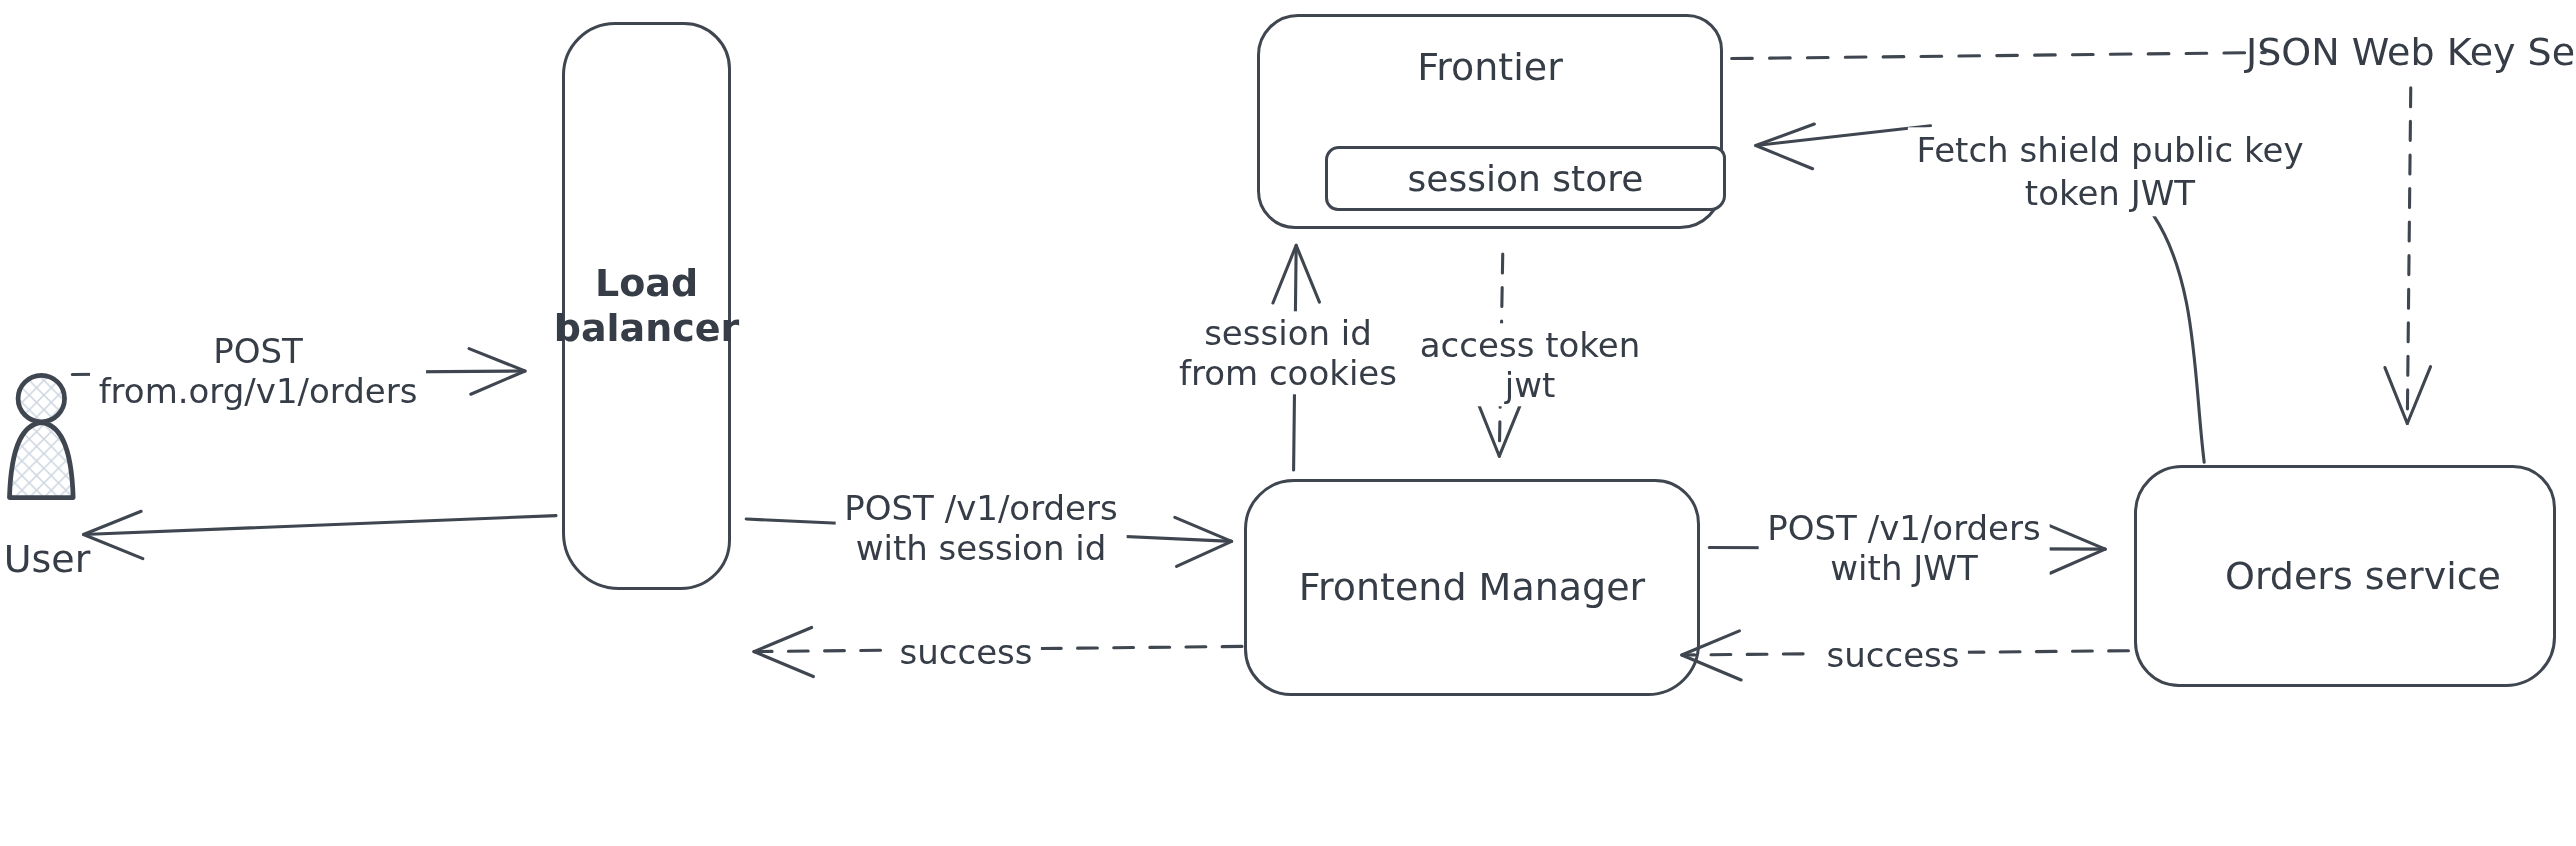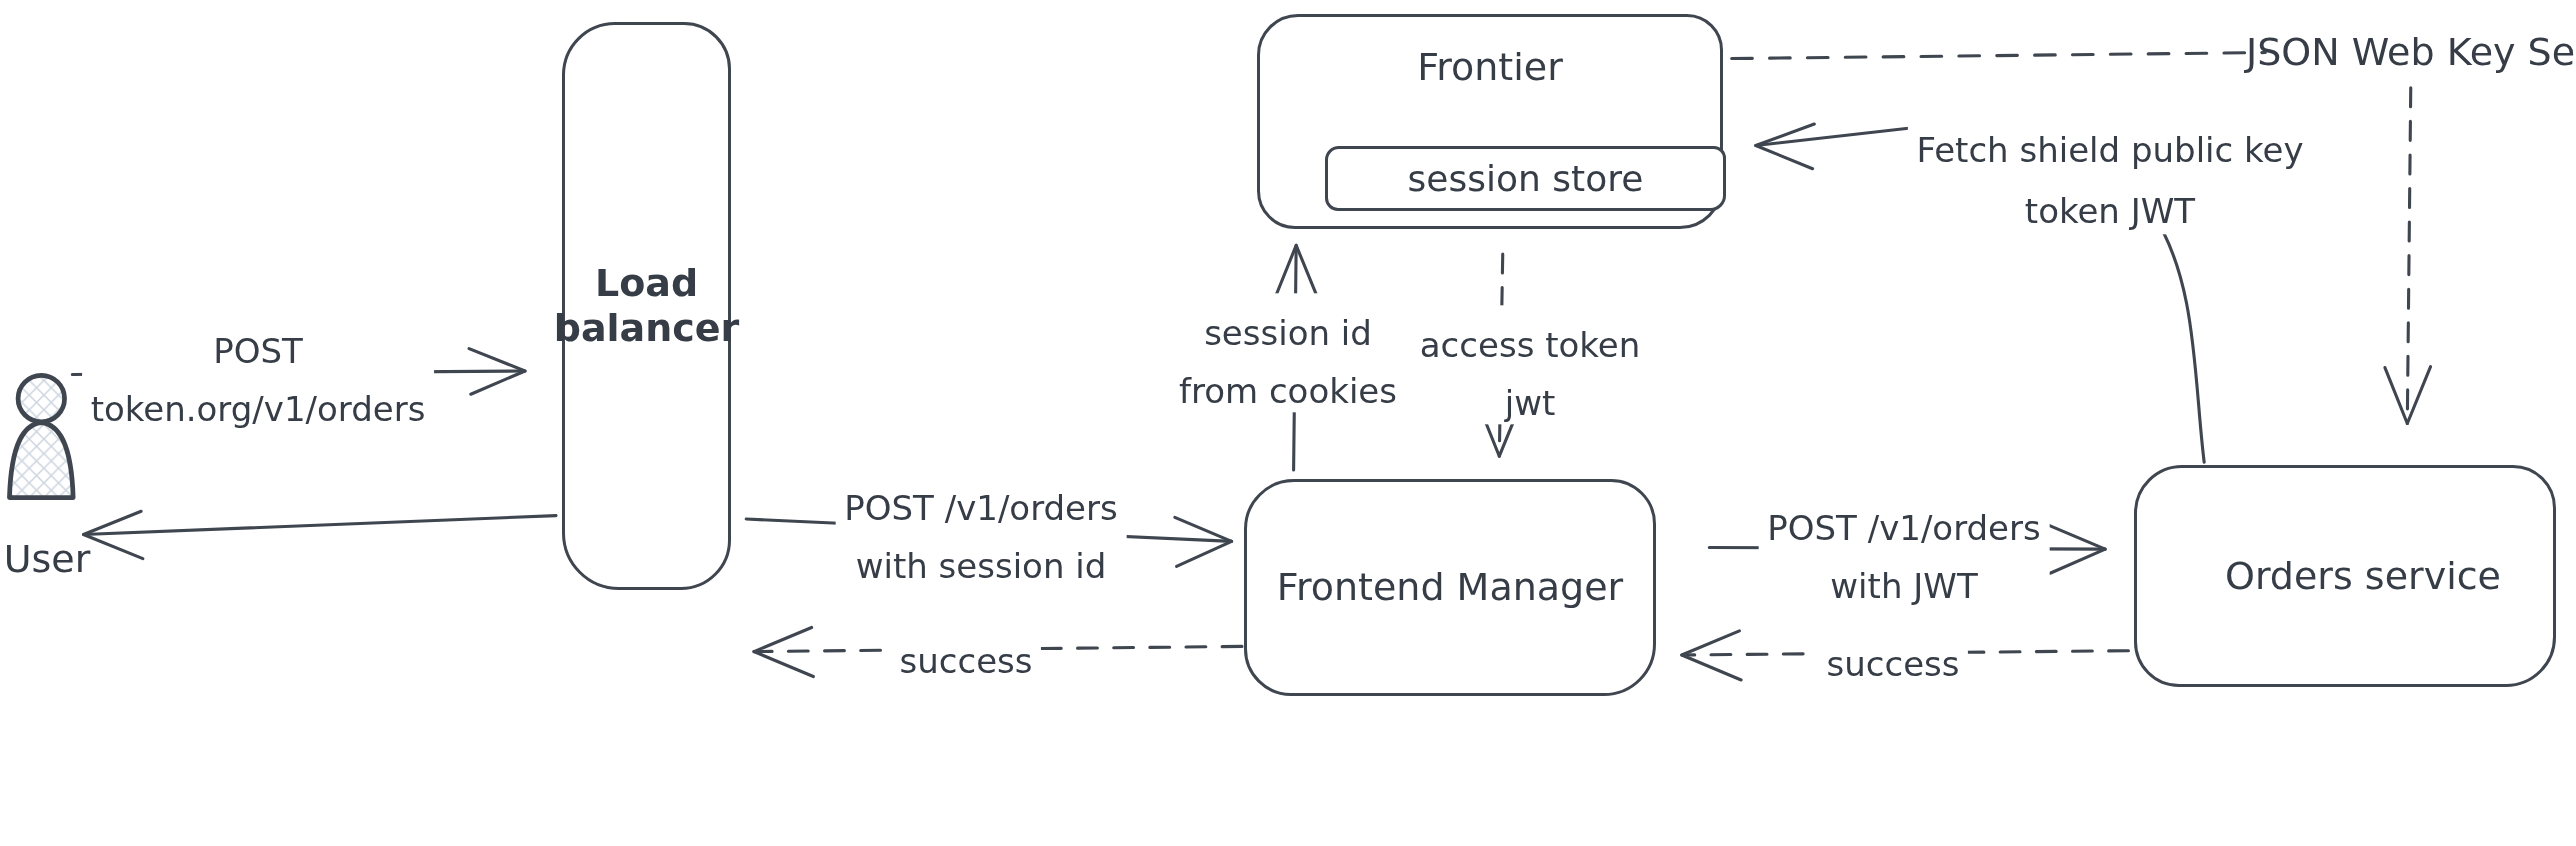--- a/index.html
+++ b/index.html
@@ -11,29 +11,29 @@
     position:absolute;border:3px solid #3f4650;background:#ffffff;
     display:flex;flex-direction:column;align-items:center;justify-content:center;
     text-align:center;z-index:2;box-sizing:border-box;
   }
   .node-label{font-size:38px;line-height:45px;color:#363d47;}
   #load-balancer{left:562px;top:21.5px;width:169px;height:568px;border-radius:53px 47px 50px 57px;font-weight:bold;}
   #frontier{left:1257px;top:13.8px;width:466px;height:215px;border-radius:41px 36px 43px 38px;justify-content:flex-start;}
   #frontier .title{margin-top:28px;font-size:38px;}
   #session-store{left:1325px;top:146px;width:401px;height:65px;border-radius:13.8px 12px 15.5px 13px;z-index:3;}
   #session-store .node-label{font-size:36px;}
-  #frontend-manager{left:1244px;top:479px;width:412px;height:217px;border-radius:50px 45px 52px 47px;}
+  #frontend-manager{left:1244px;top:479px;width:456px;height:217px;border-radius:50px 45px 52px 47px;}
   #orders-service{left:2134px;top:465px;width:422px;height:222px;border-radius:48px 43px 50px 45px;padding-left:36px;}
   svg.wires{position:absolute;left:0;top:0;z-index:4;pointer-events:none;}
   .edge-label{
     position:absolute;transform:translate(-50%,-50%);background:#ffffff;
     text-align:center;font-size:34px;line-height:40px;white-space:nowrap;
     padding:1.7px 8.6px;z-index:6;color:#363d47;
   }
-  .edge-label span{display:block;margin-top:18px;}
+  .edge-label span{display:block;}
   .free-label{position:absolute;transform:translate(-50%,-50%);font-size:38px;white-space:nowrap;z-index:6;color:#363d47;}
   #fetch-label{line-height:43px;}
 </style>
 </head>
 <body>
 
 <div class="stage">
 
   <div class="node" id="load-balancer">
     <div class="node-label">
@@ -123,21 +123,21 @@
 
       <g stroke-width="5.5">
         <circle cx="48" cy="463" r="27" fill="url(#hatch)"></circle>
         <path d="M 11 578 C 13 514 28 493 48 491 C 68 493 83 514 85 578 L 11 578 Z" fill="url(#hatch)"></path>
       </g>
     </g>
   </svg>
 
   <div class="edge-label" style="left:258px;top:371px;">
     <span>POST</span>
-    <span>token.org/v1/orders</span>
+    <span>from.org/v1/orders</span>
   </div>
 
   <div class="edge-label" style="left:981px;top:528px;">
     <span>POST /v1/orders</span>
     <span>with session id</span>
   </div>
 
   <div class="edge-label" style="left:966px;top:652px;">
     <span>success</span>
   </div>

